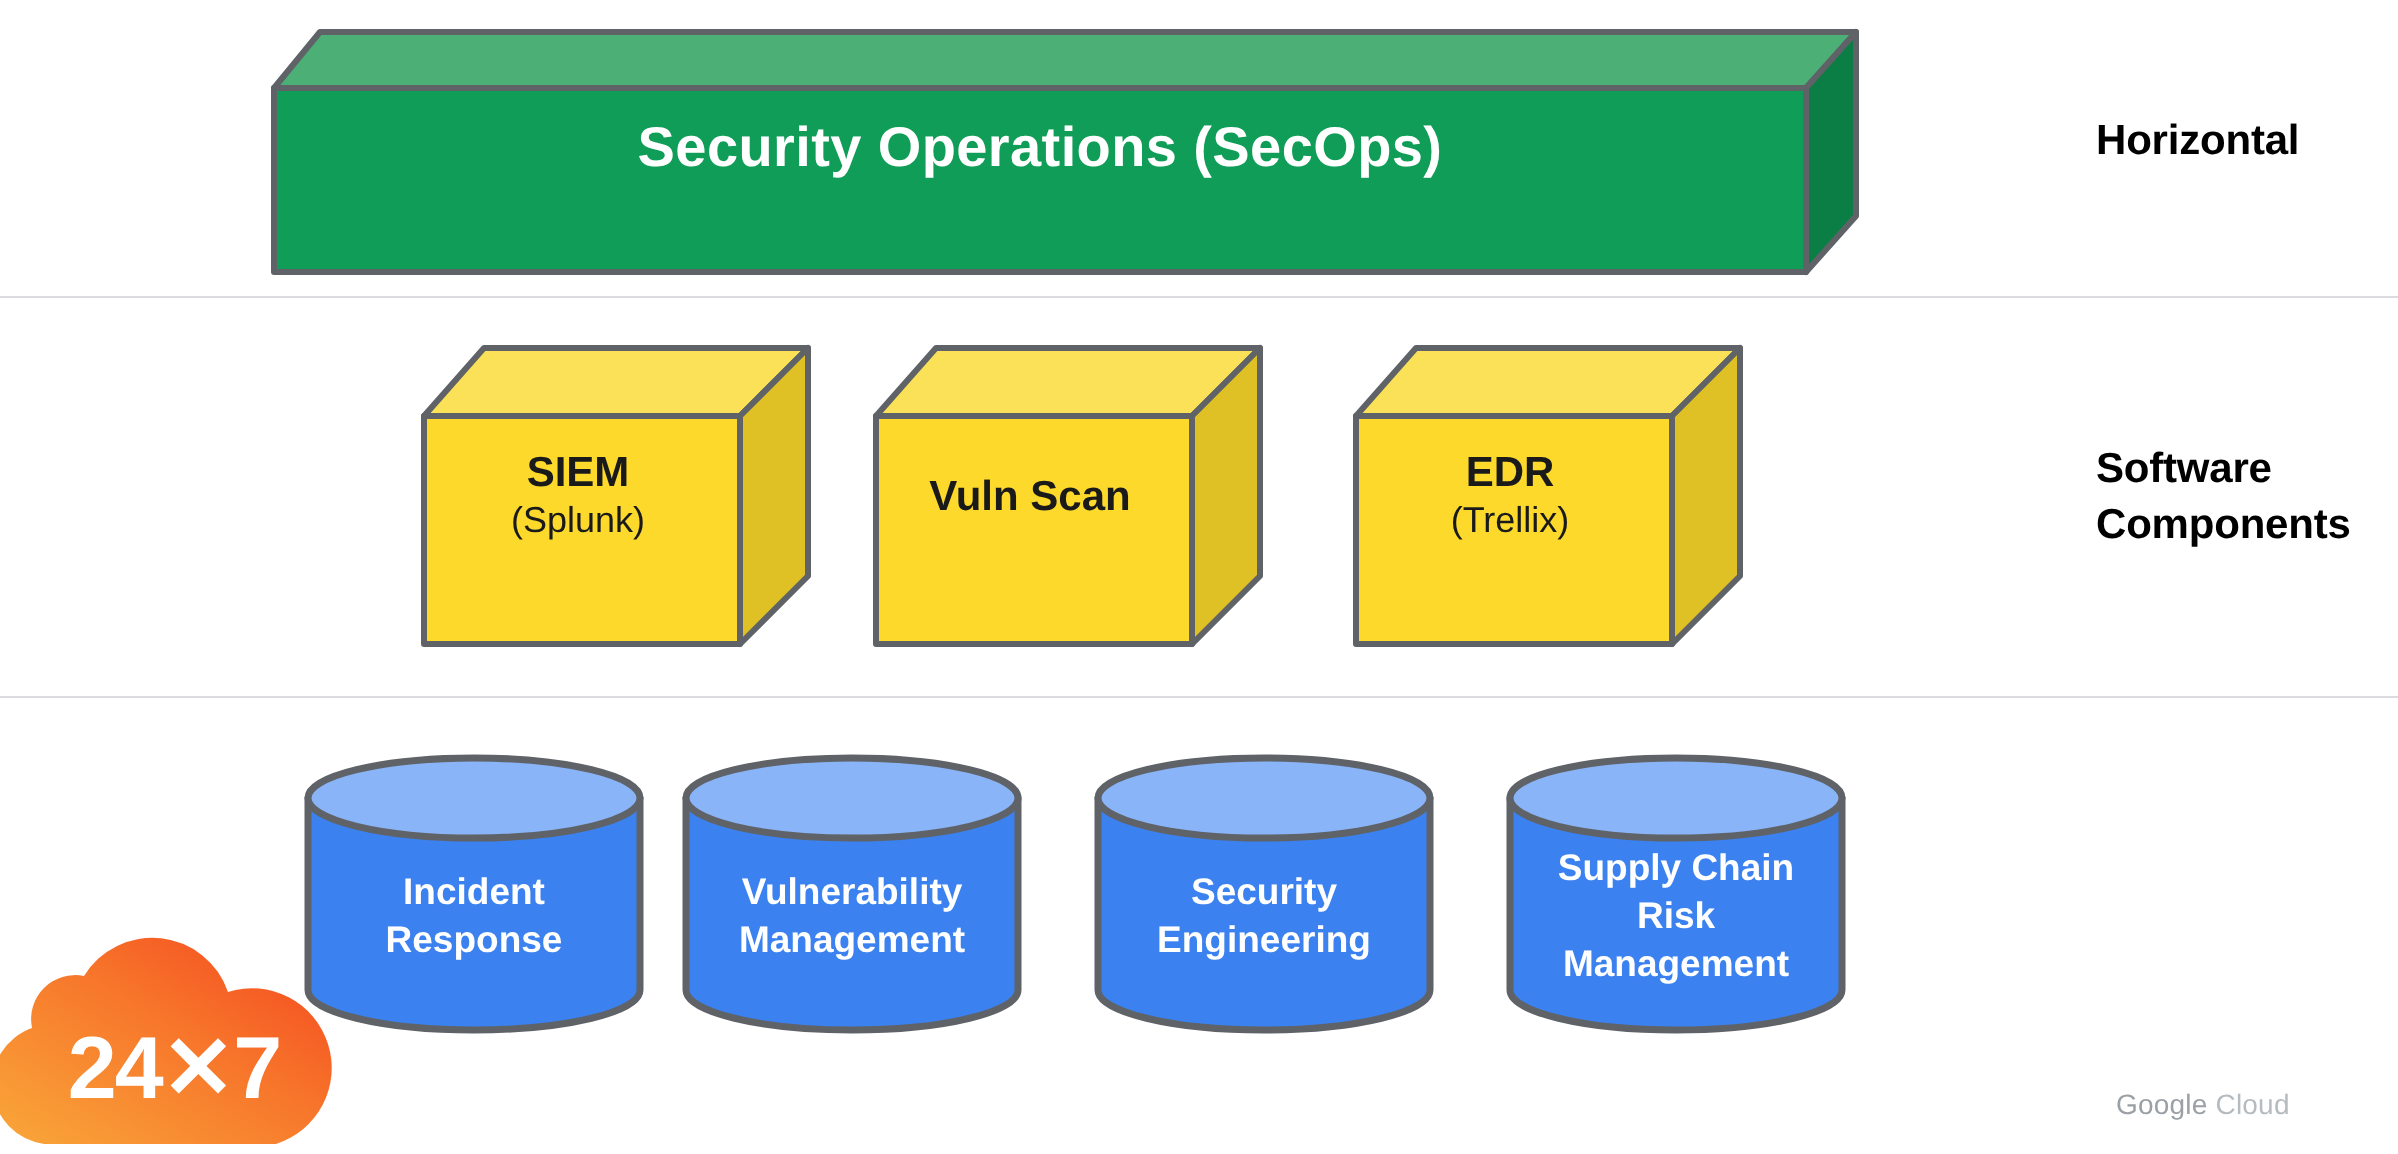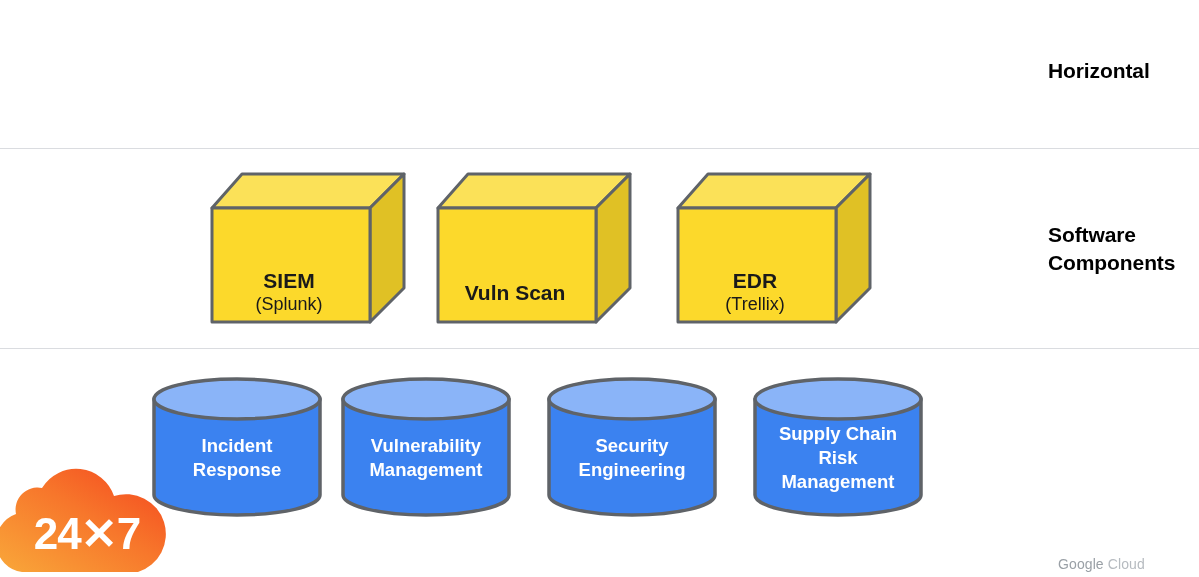--- a/index.html
+++ b/index.html
@@ -68,21 +68,20 @@
     left:0;top:0;
     width:158px;height:128px;
     padding-top:24px;
     box-sizing:border-box;
     display:flex;
     flex-direction:column;
     align-items:center;
     justify-content:center;
     color:#1a1a1a;
     pointer-events:none;
-    margin-top:44px;
   }
   .cube-title{
     font-size:21px;font-weight:bold;line-height:25px;text-align:center;
   }
   .cube-sub{
     font-size:18px;font-weight:normal;line-height:23px;text-align:center;
     white-space:pre-line;
   }
   #cube-0{left:210px;}
   #cube-1{left:436px;}
@@ -130,35 +129,46 @@
     color:#ffffff;
     font-size:44px;
     font-weight:bold;
     letter-spacing:-1px;
     pointer-events:none;
   }
 
   
   #watermark{
     position:absolute;
-    left:1058px;top:556px;
+    left:1058px;top:544px;
     font-size:14px;
     color:#9aa0a6;
     letter-spacing:0.1px;
   }
   #watermark .wm-2{color:#b6bbc0;}
 </style>
 </head>
 <body>
 
 <div class="canvas">
 
   <div class="divider" id="divider-1"></div>
   <div class="divider" id="divider-2"></div>
 
+  <div id="secops-box">
+    <svg width="795" height="124" viewBox="0 0 795 124">
+
+      <polygon points="25,2 793,2 768,30 2,30" fill="#4CAF76" stroke="#5F6368" stroke-width="3" stroke-linejoin="round"></polygon>
+
+      <polygon points="768,30 793,2 793,94 768,122" fill="#0B7E45" stroke="#5F6368" stroke-width="3" stroke-linejoin="round"></polygon>
+
+      <rect x="2" y="30" width="766" height="92" fill="#0F9D58" stroke="#5F6368" stroke-width="3" stroke-linejoin="round"></rect>
+    </svg>
+    <div class="secops-text">Security Operations (SecOps)</div>
+  </div>
 
   <div class="band-label" id="label-horizontal">Horizontal</div>
 
   <div class="cube" id="cube-0">
     <svg width="196" height="152" viewBox="0 0 196 152">
       <polygon points="32,2 194,2 160,36 2,36" fill="#FBE158" stroke="#5F6368" stroke-width="3" stroke-linejoin="round"></polygon>
       <polygon points="160,36 194,2 194,116 160,150" fill="#E0C125" stroke="#5F6368" stroke-width="3" stroke-linejoin="round"></polygon>
       <rect x="2" y="36" width="158" height="114" fill="#FCD92B" stroke="#5F6368" stroke-width="3" stroke-linejoin="round"></rect>
     </svg>
     <div class="cube-text">

